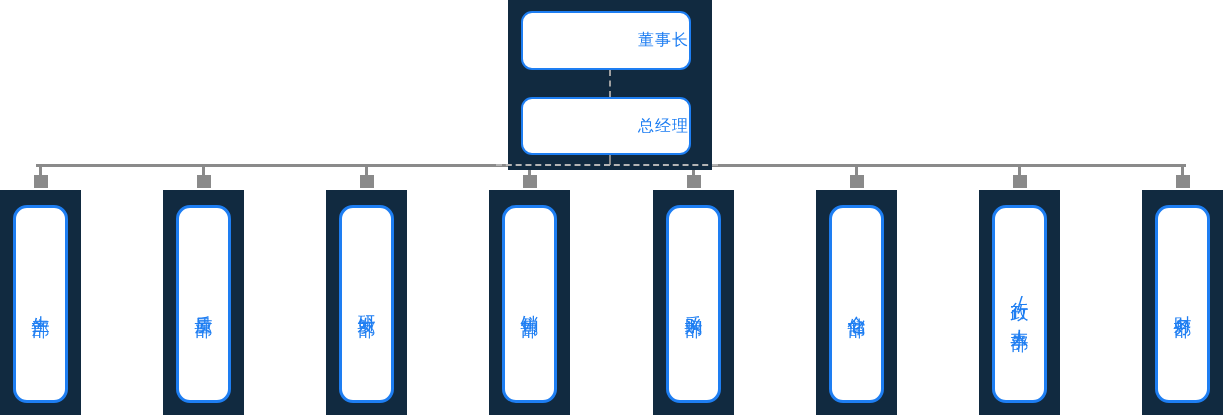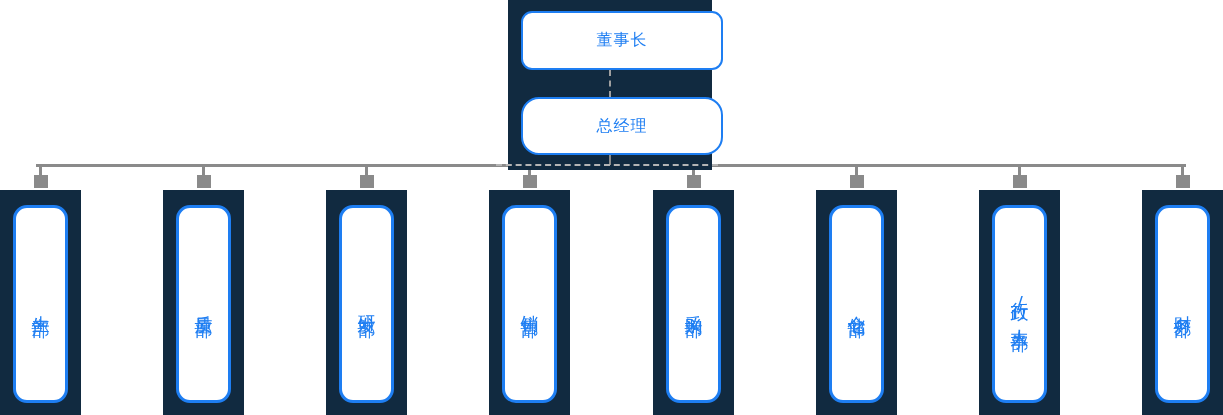--- a/index.html
+++ b/index.html
@@ -22,27 +22,27 @@
   .csquare{
     position:absolute;top:175px;width:14px;height:13px;
     background:#8A8A8A;z-index:1;
   }
   
   .top-group{
     position:absolute;left:508px;top:0;width:204px;height:170px;
     background:#112A40;z-index:2;
   }
   .exec-card{
-    position:absolute;left:13px;width:202px;height:59px;
+    position:absolute;left:13px;width:170px;height:59px;
     background:#FFFFFF;border:2px solid #1E7EF2;border-radius:11px;
     box-sizing:border-box;
-    display:flex;align-items:center;justify-content:center;
+    display:flex;align-items:center;justify-content:flex-end;
   }
   .exec-card.first{top:11px;}
-  .exec-card.second{top:97px;height:58px;border-radius:18px;}
+  .exec-card.second{top:97px;height:58px;}
   .exec-label{
     color:#1E7EF2;font-size:16px;letter-spacing:1px;white-space:nowrap;
   }
   .vdash{
     position:absolute;left:101px;top:70px;height:27px;width:0;
     border-left:2px dashed #A0A0A0;
   }
   .vsolid{
     position:absolute;left:101px;top:155px;height:10px;width:2px;
     background:#8A8A8A;

